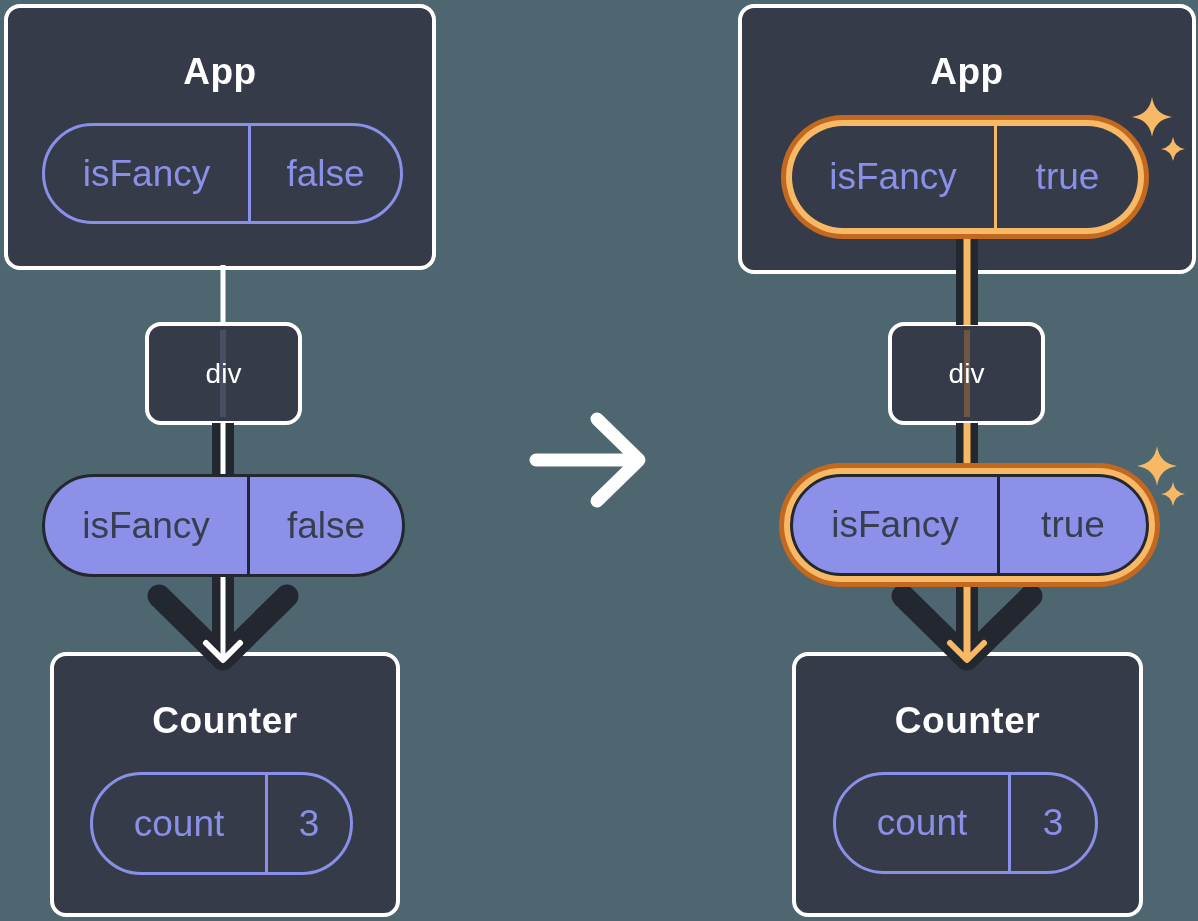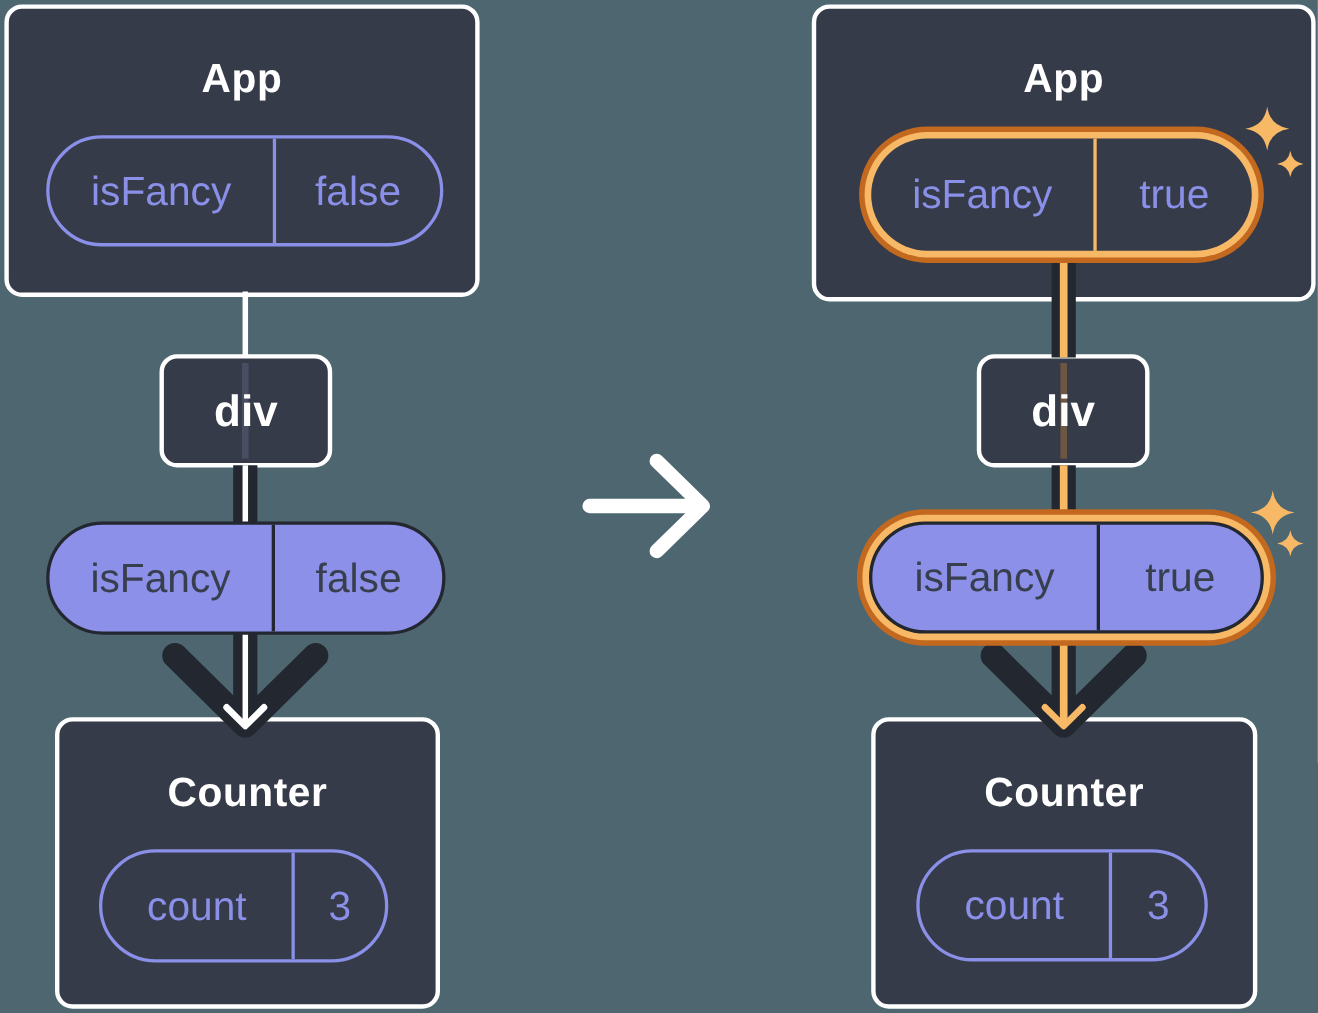--- a/index.html
+++ b/index.html
@@ -11,21 +11,21 @@
   html,body{margin:0;padding:0;}
   body{font-family:"Liberation Sans", sans-serif;}
   .canvas{position:relative;width:1198px;height:921px;background:var(--bg);overflow:hidden;padding-left:17px;}
   .canvas *{box-sizing:border-box;}
 
   .box{position:absolute;background:var(--box);border:4px solid var(--box-border);border-radius:16px;}
   .lines{position:absolute;left:0;top:0;width:1198px;height:921px;}
 
   .title{position:absolute;color:var(--white);font-size:37px;font-weight:600;text-align:center;line-height:1;letter-spacing:.5px;}
   .divlabel{position:absolute;display:flex;align-items:center;justify-content:center;
-    color:var(--white);font-size:40px;font-weight:700;line-height:1;}
+    color:var(--white);font-size:28px;font-weight:400;line-height:1;}
 
   .pill{position:absolute;display:flex;border-radius:999px;font-size:37px;align-items:stretch;}
   .pill .cell{display:flex;align-items:center;justify-content:center;flex:1 1 auto;min-width:0;}
   .outline{border:3px solid var(--purple);color:var(--purple);}
   .outline .cell.value{border-left:3px solid var(--purple);}
   .filled{background:var(--purple-fill);border:3px solid var(--ink);color:var(--dark-text);}
   .filled .cell.value{border-left:3px solid var(--ink);}
 
   .ring{position:absolute;background:var(--orange-dark);border-radius:999px;padding:5px;}
   .ring-inner{background:var(--orange-light);border-radius:999px;padding:6px;height:100%;}

